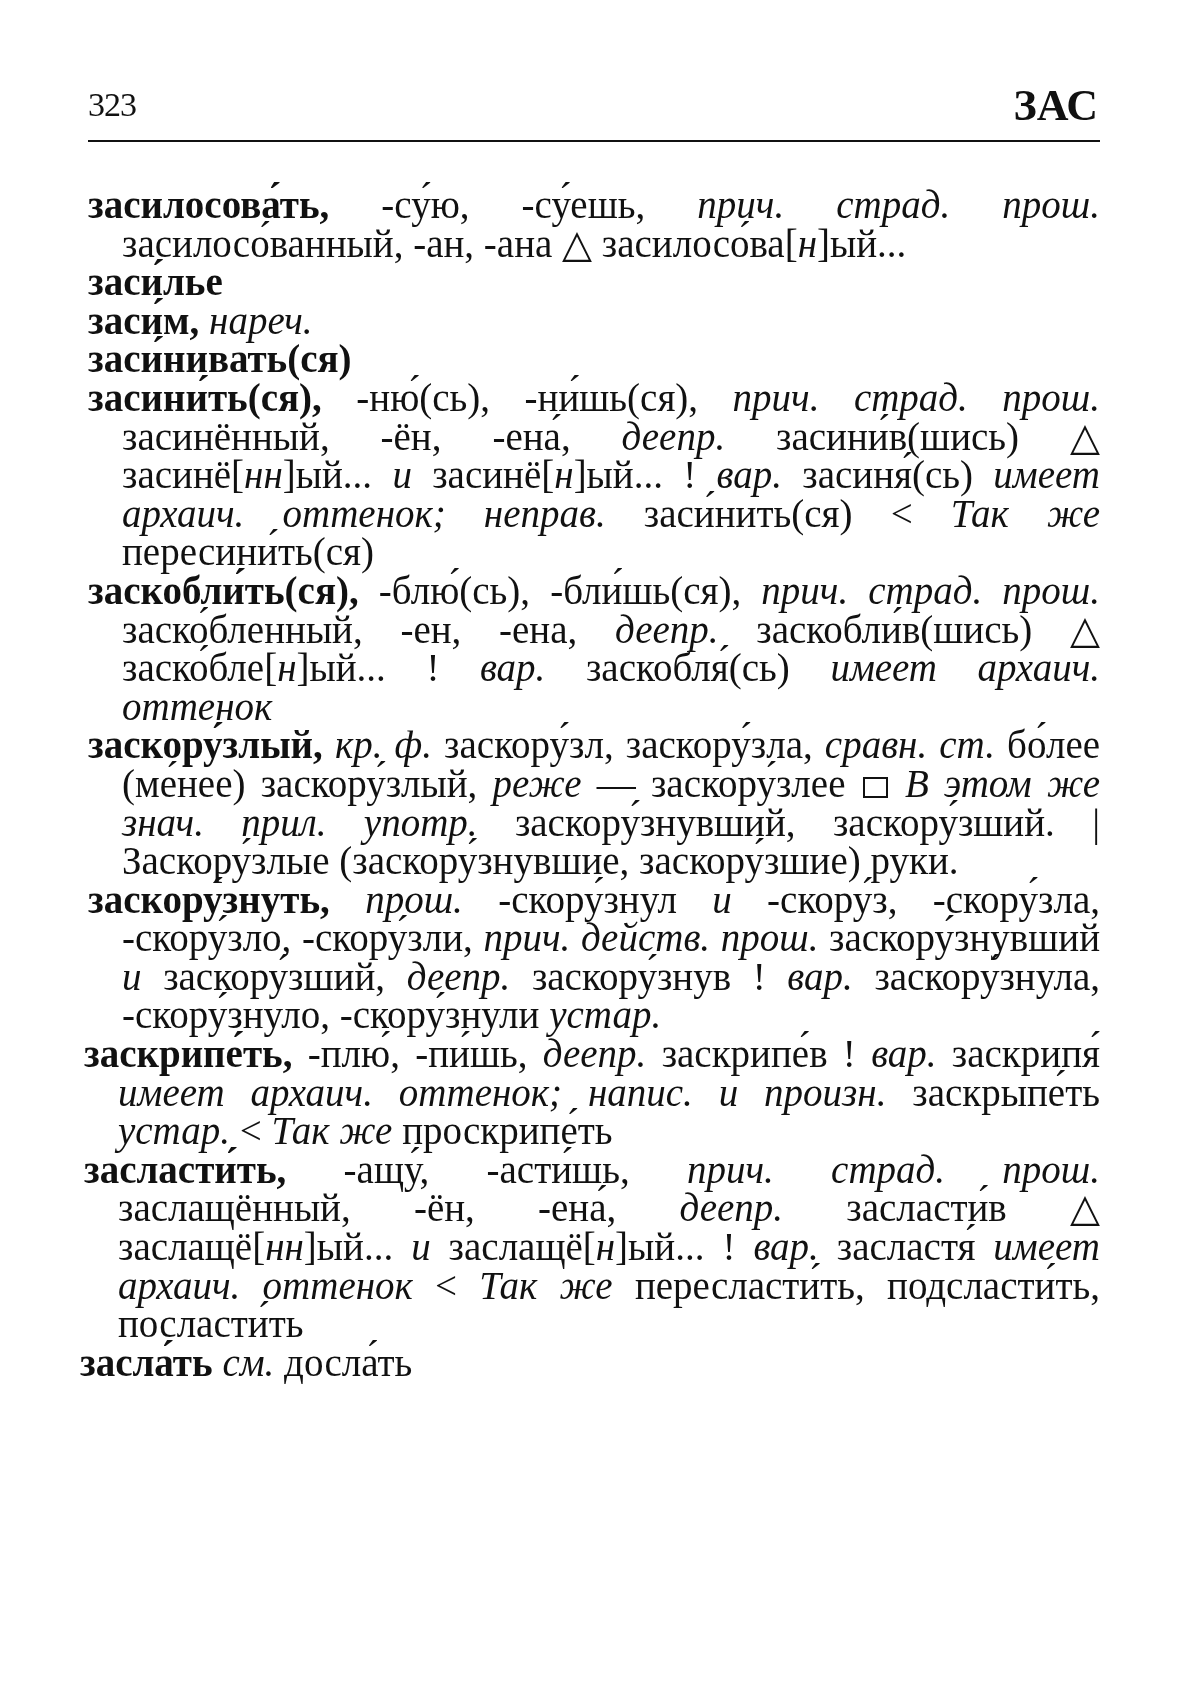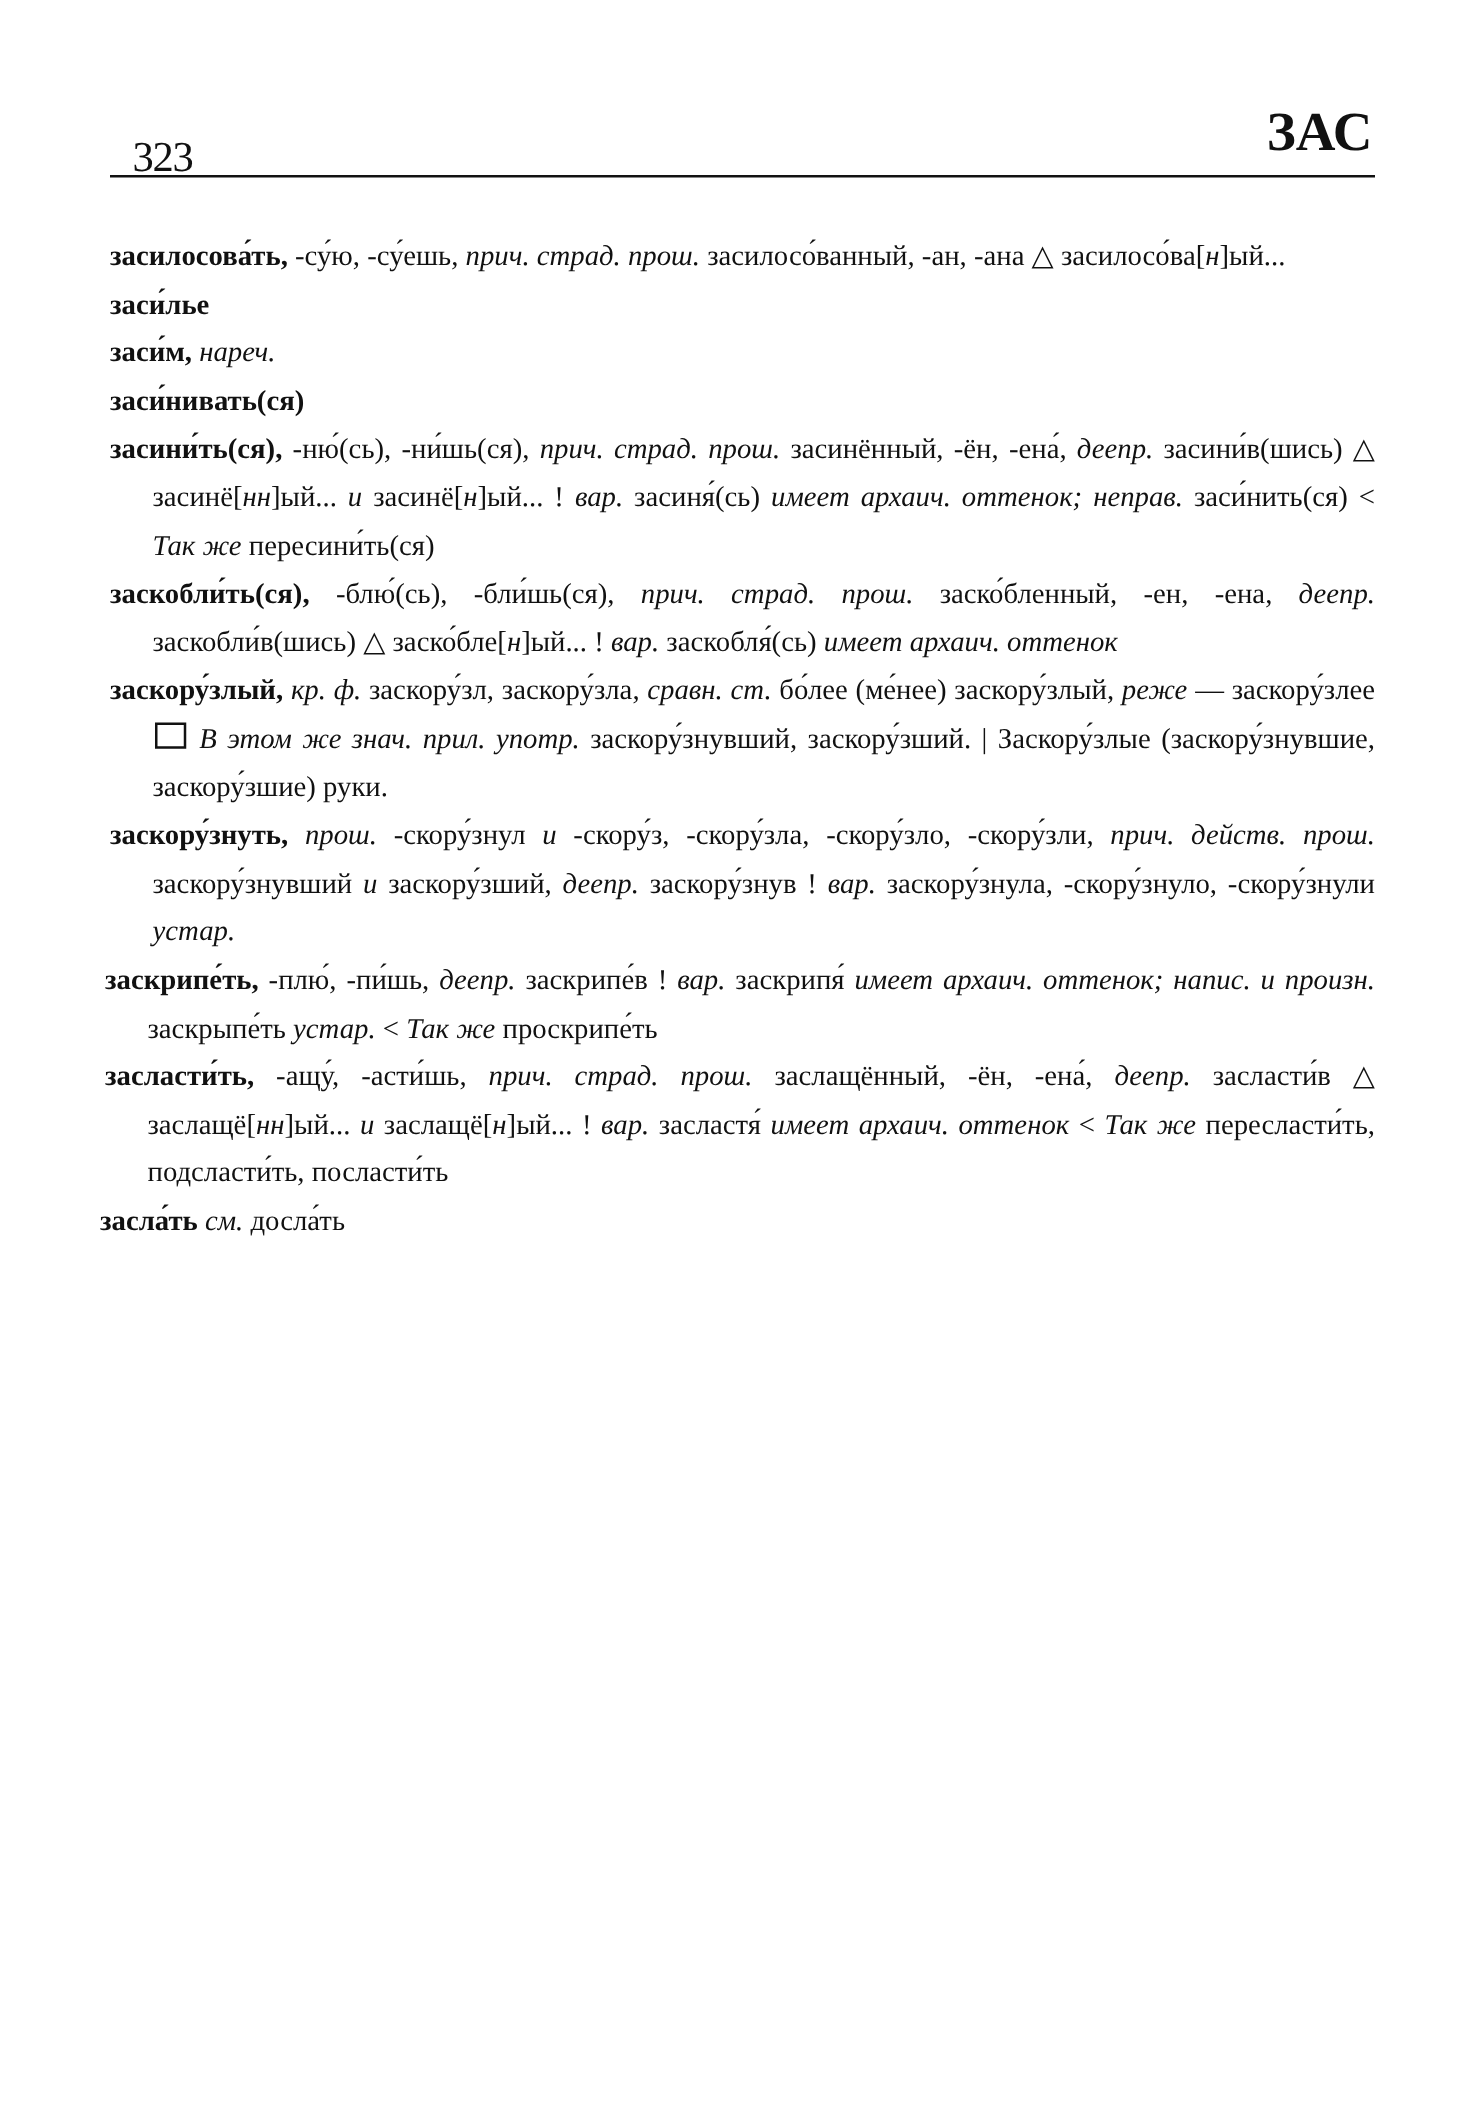--- a/index.html
+++ b/index.html
@@ -6,30 +6,30 @@
   body {
     width: 1178px; height: 1700px; position: relative; overflow: hidden;
     font-family: "Liberation Serif", "DejaVu Serif", serif;
     color: #111111;
   }
   .page-header {
     position: absolute; left: 88px; top: 78px; width: 1012px; height: 62px;
     border-bottom: 2px solid #111;
   }
   .page-number {
-    position: absolute; left: 18px; top: 8px;
-    font-size: 34px; letter-spacing: -1px; margin-top: 22px;
+    position: absolute; left: 0; top: 8px;
+    font-size: 34px; letter-spacing: -1px;
   }
   .running-head {
     position: absolute; right: 2px; top: 2px;
     font-size: 44px; font-weight: bold; letter-spacing: 0px;
   }
   .entries {
     position: absolute; left: 88px; top: 186px; width: 1012px;
-    font-size: 23px; line-height: 38.6px;
+    font-size: 39px; line-height: 38.6px;
   }
   .entry {
     padding-left: 34px; text-indent: -34px; text-align: justify;
     margin: 0;
   }
   .entry.shift { margin-left: -4px; }
   .entry.shift2 { margin-left: -8px; }
   .hw { font-weight: bold; }
   .it { font-style: italic; }
   .sq {

